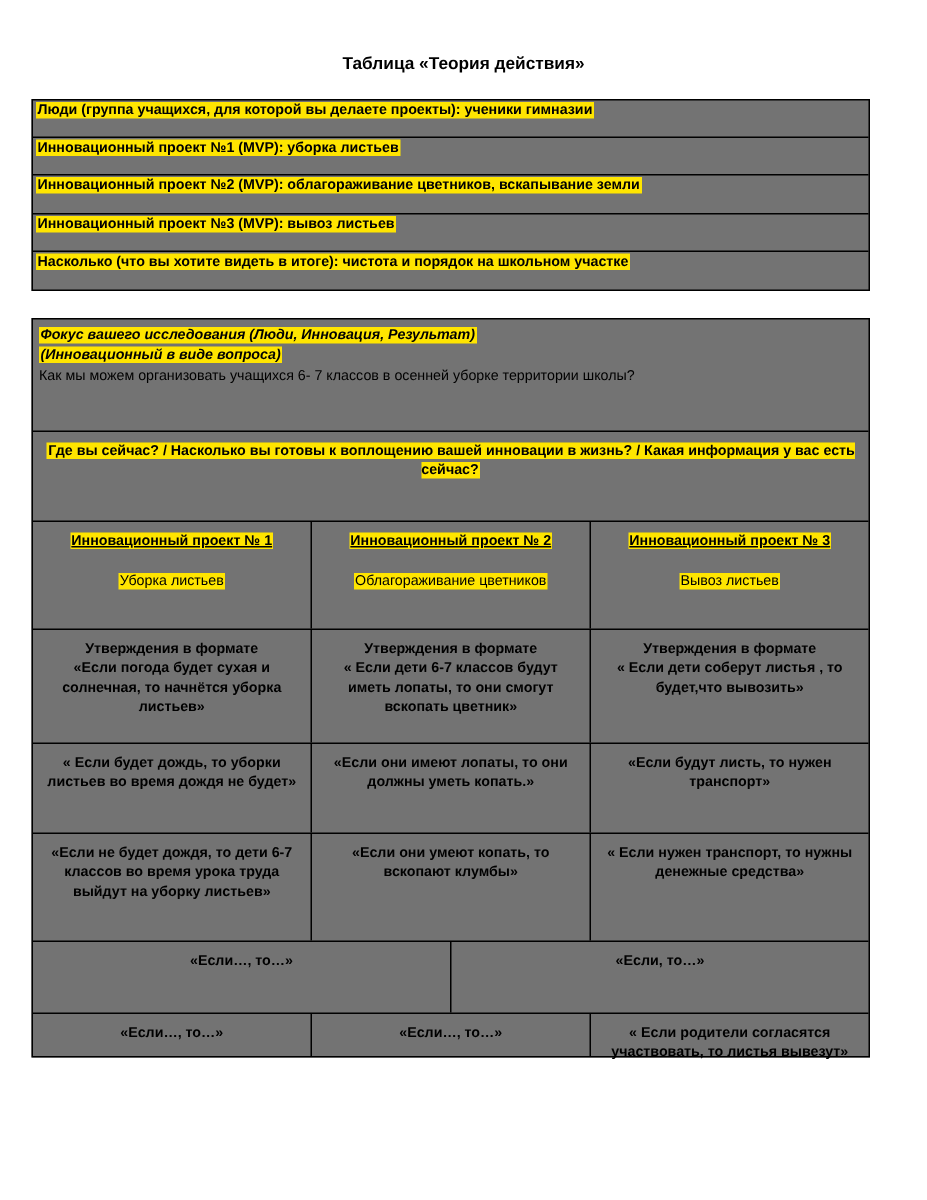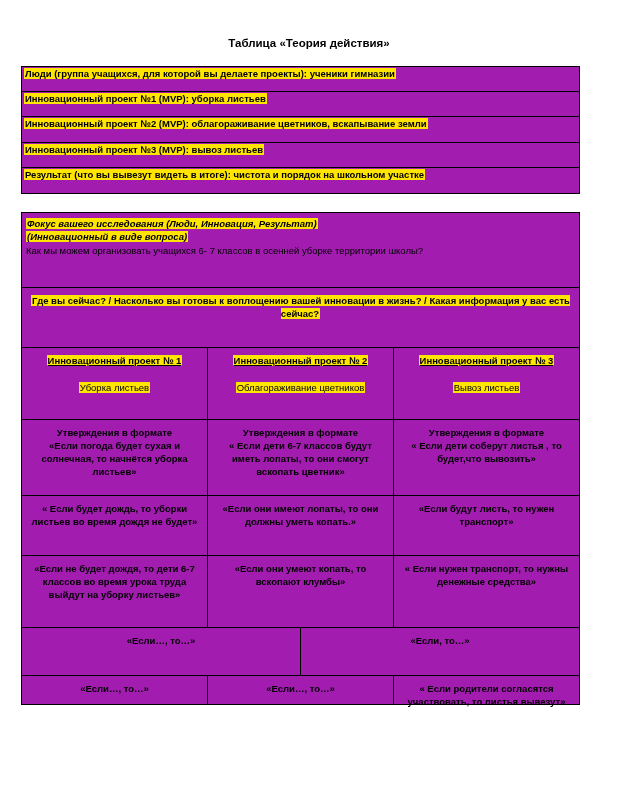--- a/index.html
+++ b/index.html
@@ -17,21 +17,21 @@
     font-weight:bold;
     font-size:11.5px;
     line-height:14px;
   }
 
   .tbl {
     margin-left:21px;
     width:559px;
     box-sizing:border-box;
     border:1.5px solid #000;
-    background:#a21caf;
+    background:#737373;
   }
   .t1 { margin-top:16px; }
   .t2 { margin-top:18px; }
 
   .hl { background:#ffe500; padding:0 1px; }
   .b  { font-weight:bold; }
   .u  { text-decoration:underline; }
 
   
   .t1row {
@@ -96,21 +96,21 @@
 
 <div class="doc">
 
   <div class="title">Таблица «Теория действия»</div>
 
   <div class="tbl t1">
     <div class="t1row"><span class="hl b">Люди (группа учащихся, для которой вы делаете проекты):  ученики гимназии</span></div>
     <div class="t1row"><span class="hl b">Инновационный проект №1 (MVP): уборка листьев</span></div>
     <div class="t1row"><span class="hl b">Инновационный проект №2 (MVP): облагораживание цветников, вскапывание земли</span></div>
     <div class="t1row"><span class="hl b">Инновационный проект №3 (MVP): вывоз листьев</span></div>
-    <div class="t1row"><span class="hl b">Результат (что вы вывезут видеть в итоге):  чистота и порядок на школьном участке</span></div>
+    <div class="t1row"><span class="hl b">Насколько (что вы хотите видеть в итоге):  чистота и порядок на школьном участке</span></div>
   </div>
 
   <div class="tbl t2">
 
     <div class="rowA">
       <div class="c"><span class="hl b">Фокус вашего исследования (Люди, Инновация, Результат)</span></div>
       <div class="c"><span class="hl b">(Инновационный в виде вопроса)</span></div>
       <div class="q">Как мы можем организовать учащихся 6- 7 классов в осенней уборке территории школы?</div>
     </div>
 

